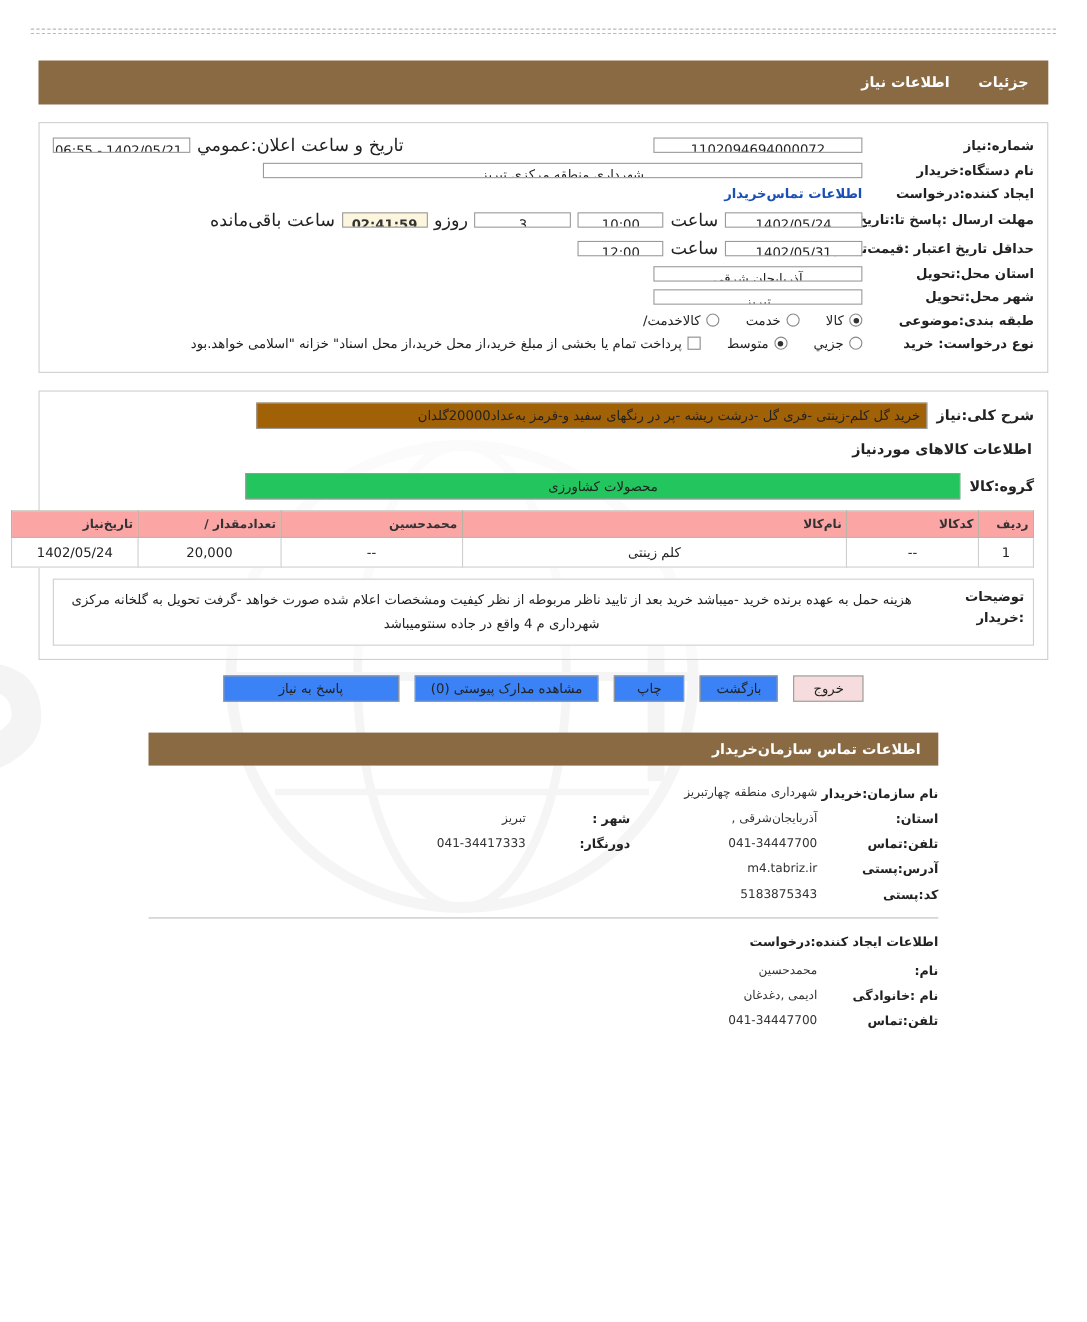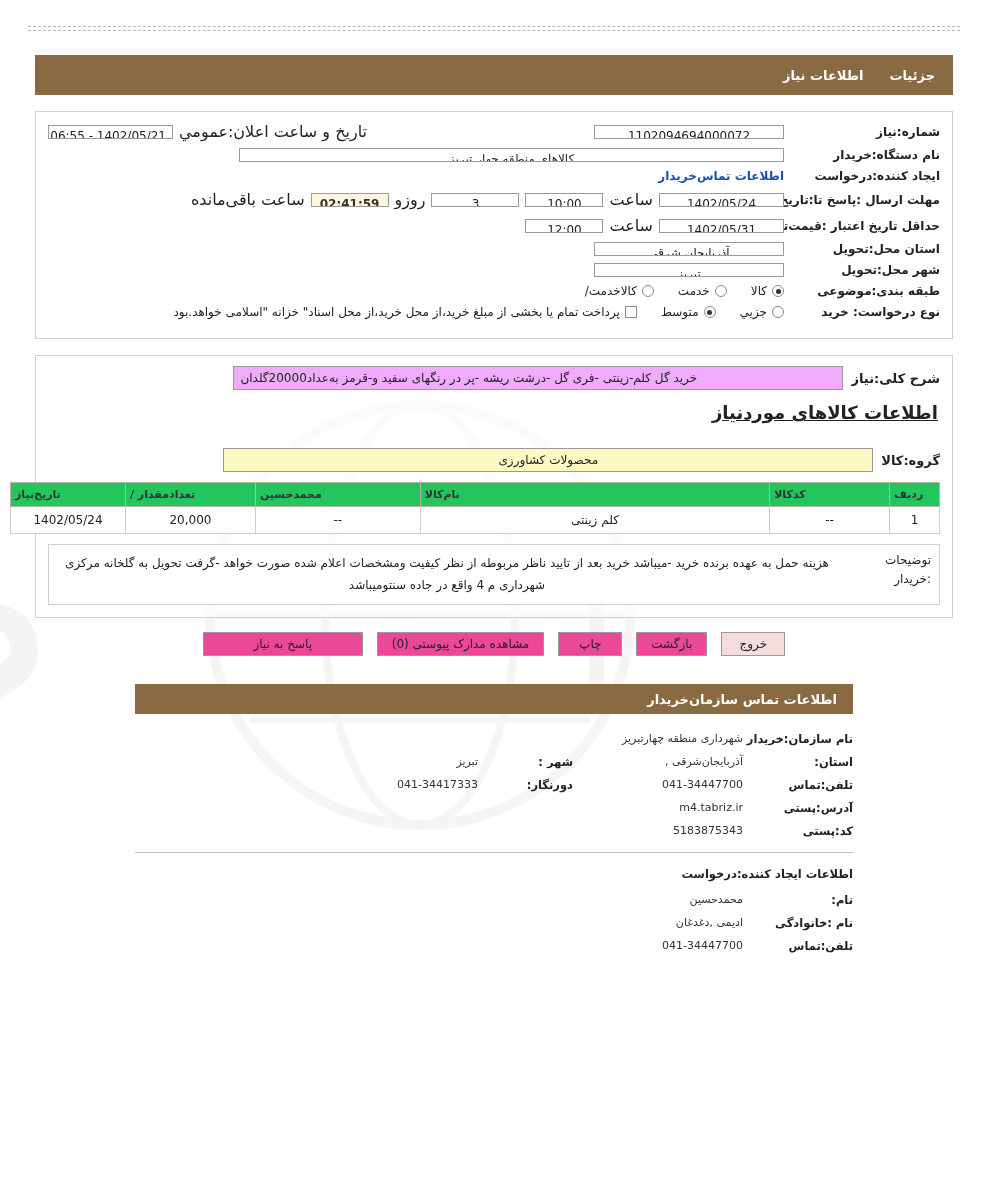--- a/index.html
+++ b/index.html
@@ -134,60 +134,59 @@
     display: inline-block;
   }
   .row-opts { justify-content: flex-start; }
 
   
   .need-row { display: flex; align-items: center; gap: 8px; }
   .need-lbl { font-weight: bold; font-size: 13px; white-space: nowrap; }
   .f-need {
     flex: 0 0 610px;
     border: 1px solid #9a9a9a;
-    background: #f0abfc;
+    background: #a16207;
     height: 24px;
     line-height: 22px;
-    text-align: left;
+    text-align: right;
     font-size: 12px;
     padding: 0 6px;
     overflow: hidden;
     white-space: nowrap;
   }
   .section-title {
     font-weight: bold;
-    font-size: 18px;
-    margin: 12px 2px 25px 0;
-    text-decoration: underline;
+    font-size: 13px;
+    margin: 12px 2px 13px 0;
   }
   .group-row { display: flex; align-items: center; gap: 8px; margin-bottom: 10px; }
   .f-group {
     flex: 0 0 650px;
     border: 1px solid #9a9a9a;
-    background: #fef9c3;
+    background: #22c55e;
     height: 24px;
     line-height: 22px;
     text-align: center;
     font-size: 12px;
   }
 
   table.goods {
     width: 930px;
     border-collapse: collapse;
     margin: 4px auto 0 auto;
     background: #fff;
   }
   table.goods th {
-    background: #22c55e;
+    background: #fca5a5;
     border: 1px solid #b7b4a6;
     font-size: 11px;
     font-weight: bold;
     padding: 5px 4px;
     color: #333;
-    text-align: left;
+    text-align: right;
   }
   table.goods td {
     border: 1px solid #cfcfcf;
     font-size: 12px;
     padding: 6px 4px;
     text-align: center;
     background: #fff;
   }
   .col-radif { width: 50px; }
   .col-code { width: 120px; }
@@ -198,21 +197,21 @@
 
   .notes {
     margin-top: 10px;
     border: 1px solid #cfcfcf;
     background: #fff;
     display: flex;
     align-items: stretch;
     min-height: 46px;
   }
   .notes-lbl {
-    font-weight: normal;
+    font-weight: bold;
     font-size: 12px;
     padding: 6px 8px;
     width: 88px;
     line-height: 1.6;
   }
   .notes-text {
     flex: 1;
     padding: 8px 10px 8px 4px;
     font-size: 12px;
     line-height: 1.8;
@@ -221,21 +220,21 @@
 
   
   .btnbar {
     margin: 14px 35px 0 35px;
     display: flex;
     justify-content: center;
     gap: 14px;
   }
   .btn {
     border: 1px solid #9a9a9a;
-    background: #ec4899;
+    background: #3b82f6;
     font-size: 12px;
     padding: 4px 14px;
     min-width: 64px;
     text-align: center;
     color: #222;
     cursor: pointer;
   }
   .btn.exit { background: #f6dcdc; }
   .btn.wide { min-width: 160px; }
 
@@ -302,21 +301,21 @@
     <div class="row">
       <span class="lbl lbl-w1">شماره:نیاز</span>
       <span class="field f-num">1102094694000072</span>
       <span class="spacer"></span>
       <span class="inline-lbl">تاریخ و ساعت اعلان:عمومي</span>
       <span class="field f-date">1402/05/21 - 06:55</span>
     </div>
 
     <div class="row">
       <span class="lbl lbl-w1">نام دستگاه:خریدار</span>
-      <span class="field f-long">کالاهای منطقه چهار تبریز</span>
+      <span class="field f-long">شهرداری منطقه مرکزی تبریز</span>
     </div>
 
     <div class="row">
       <span class="lbl lbl-w1">ایجاد کننده:درخواست</span>
       <a class="link" href="#">اطلاعات تماس‌خریدار</a>
     </div>
 
     <div class="row">
       <span class="lbl lbl-w1">مهلت ارسال :پاسخ تا:تاریخ</span>
       <span class="field f-date">1402/05/24</span>

